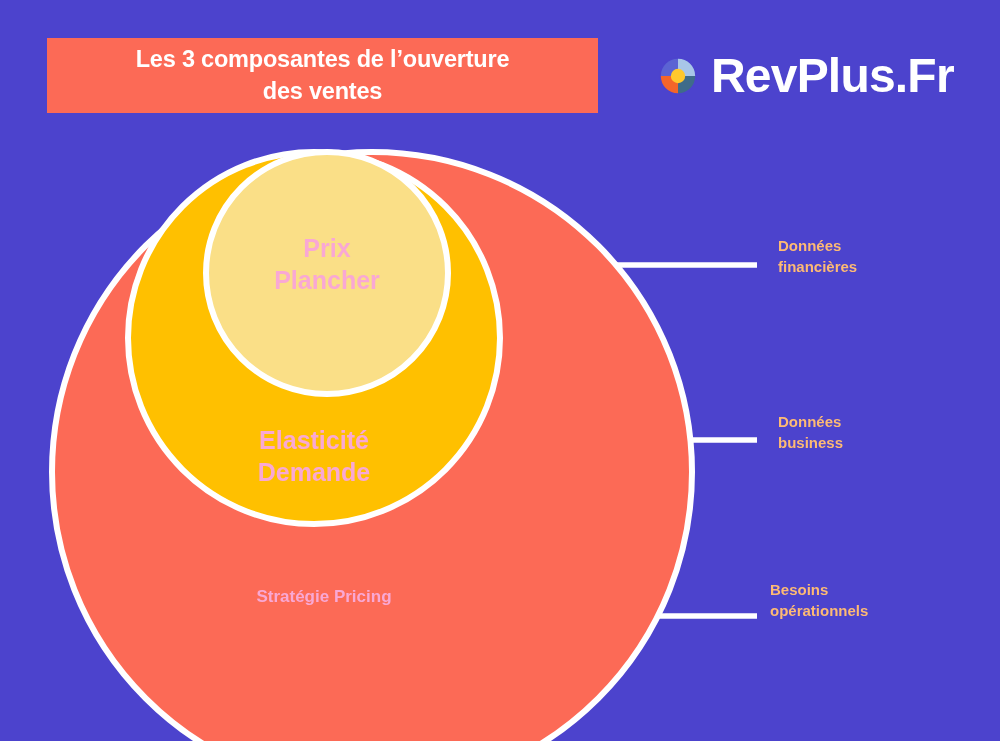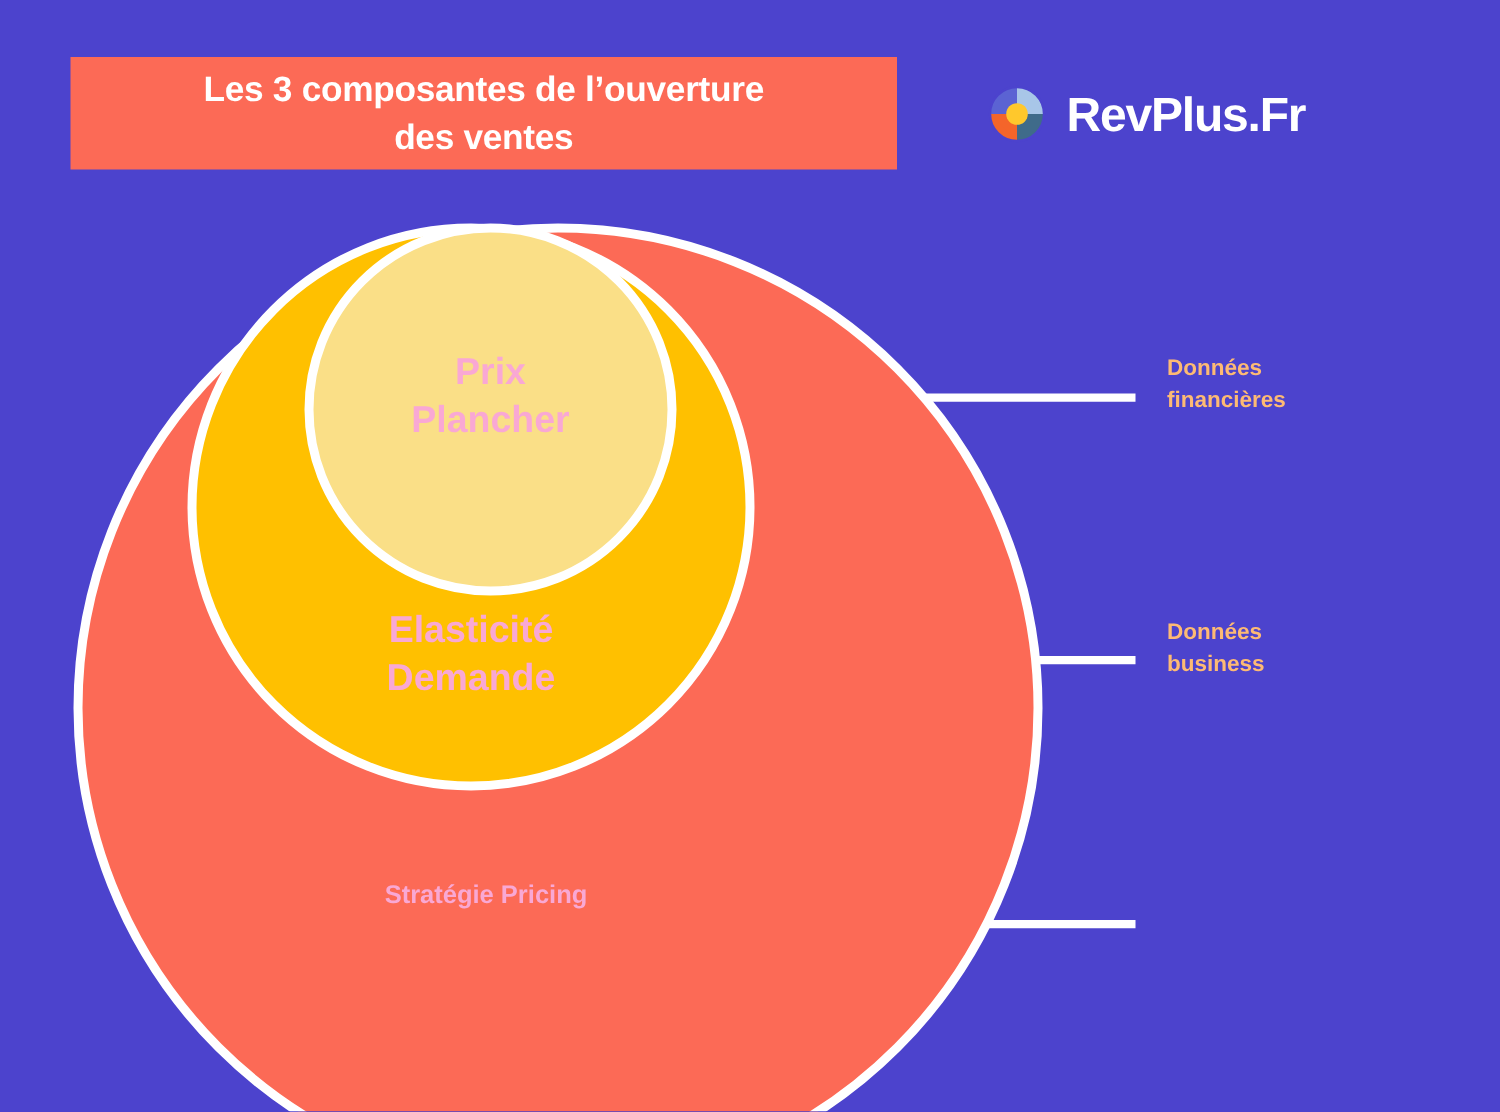--- a/index.html
+++ b/index.html
@@ -56,21 +56,21 @@
     gap: 14px;
   }
   #brand-logo {
     width: 38px;
     height: 38px;
     flex: 0 0 auto;
     display: block;
   }
   #brand-name {
     color: #ffffff;
-    font-size: 32px;
+    font-size: 48px;
     font-weight: bold;
     letter-spacing: -0.8px;
     line-height: 1;
   }
 
   
   #diagram {
     position: absolute;
     left: 0;
     top: 0;
@@ -88,21 +88,21 @@
     pointer-events: none;
   }
   #label-inner {
     left: 207px;
     top: 232px;
     width: 240px;
     font-size: 25px;
   }
   #label-middle {
     left: 194px;
-    top: 404px;
+    top: 424px;
     width: 240px;
     font-size: 25px;
   }
   #label-outer {
     left: 152px;
     top: 586px;
     width: 344px;
     font-size: 17px;
   }
 
@@ -178,14 +178,16 @@
   <div class="circle-label" id="label-inner">Prix
 Plancher</div>
   <div class="circle-label" id="label-middle">Elasticité
 Demande</div>
   <div class="circle-label" id="label-outer">Stratégie Pricing</div>
 
   <div class="side-label" id="side-label-0">Données
 financières</div>
   <div class="side-label" id="side-label-1">Données
 business</div>
+  <div class="side-label" id="side-label-2">Besoins
+opérationnels</div>
 
 </div>
 
 </body></html>

